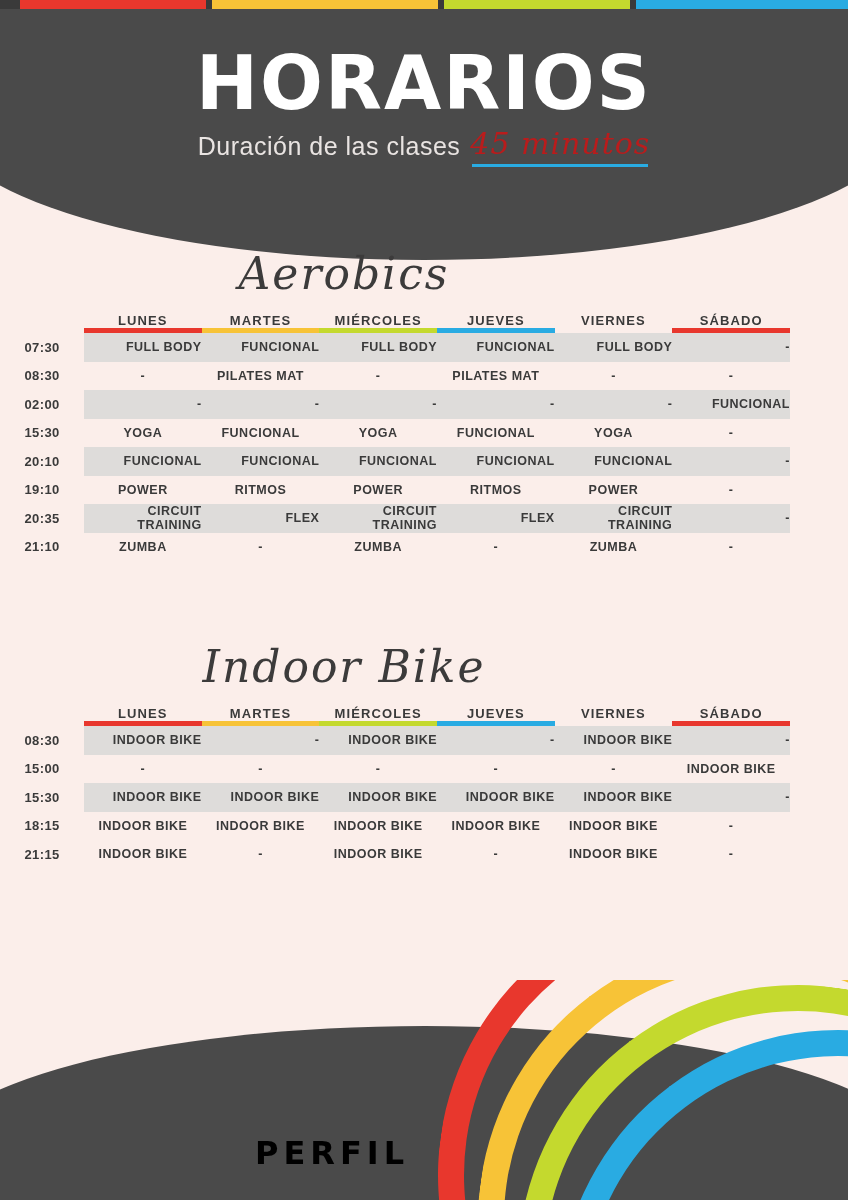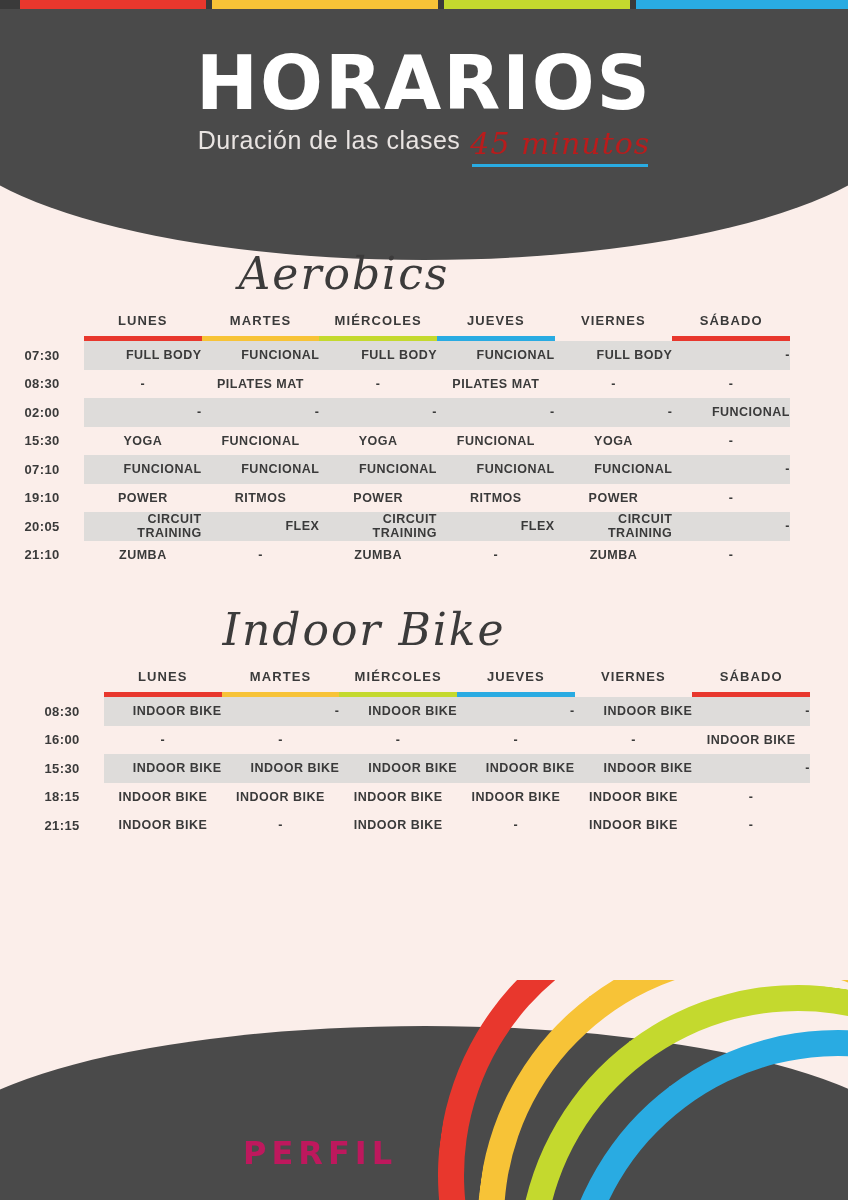--- a/index.html
+++ b/index.html
@@ -57,21 +57,21 @@
     font-weight: bold;
     font-size: 74px;
     letter-spacing: 2px;
     color: #ffffff;
     line-height: 1;
   }
   .subtitle-row {
     margin-top: 6px;
     display: flex;
     justify-content: center;
-    align-items: flex-start;
+    align-items: center;
     gap: 10px;
   }
   .subtitle-text {
     font-family: "Liberation Sans", sans-serif;
     font-size: 25px;
     color: #e9e4e2;
     font-weight: 300;
     letter-spacing: 0.5px;
   }
   .subtitle-script {
@@ -92,21 +92,21 @@
   }
 
   
   .section {
     position: absolute;
     left: 0;
     width: 688px;
     z-index: 5;
   }
   #section-aerobics { top: 248px; }
-  #section-indoor  { top: 604px; margin-left: 20px; }
+  #section-indoor  { top: 641px; }
 
   .section-title {
     text-align: center;
     font-family: "DejaVu Serif", serif;
     font-style: italic;
     font-size: 44px;
     color: #3c3b3b;
     letter-spacing: 2px;
     margin-bottom: 14px;
   }
@@ -120,21 +120,20 @@
   table.schedule col.c-time { width: 84px; }
   table.schedule col.c-day  { width: 117.6px; }
 
   table.schedule th.day {
     font-family: "Liberation Sans", sans-serif;
     font-weight: bold;
     font-size: 13px;
     letter-spacing: 1.1px;
     color: #3a3a3a;
     text-align: center;
-    padding-bottom: 8px;
   }
   table.schedule th.blank { background: transparent; }
 
   tr.rule-row td { padding: 0; height: 5px; }
   .rule { height: 5px; width: 100%; }
   .rule.empty { background: transparent; }
 
   table.schedule td.time {
     font-family: "Liberation Sans", sans-serif;
     font-weight: bold;
@@ -209,28 +208,28 @@
   .arc-blue {
     right: -270px; bottom: -390px;
     width: 560px; height: 560px;
     border-width: 26px;
     border-top-color: #29abe2;
     border-left-color: #29abe2;
     transform: rotate(8deg);
   }
   .brand {
     position: absolute;
-    left: 0; bottom: 28px;
+    left: 12px; bottom: 28px;
     width: 640px;
     text-align: center;
     font-family: "DejaVu Sans", sans-serif;
     font-weight: bold;
     font-size: 32px;
     letter-spacing: 5px;
-    color: #be185d;
+    color: #000000;
     z-index: 7;
   }
 </style>
 </head>
 <body>
 
 <div class="top-stripes">
     <div class="stripe" style="background: rgb(58, 58, 58); width: 20px;"></div>
     <div class="stripe" style="background: rgb(232, 55, 45); width: 186px;"></div>
     <div class="stripe" style="background: rgb(58, 58, 58); width: 6px;"></div>
@@ -327,39 +326,39 @@
         <tr class="">
           <td class="time">15:30</td>
           <td class="cell">YOGA</td>
           <td class="cell">FUNCIONAL</td>
           <td class="cell">YOGA</td>
           <td class="cell">FUNCIONAL</td>
           <td class="cell">YOGA</td>
           <td class="cell">-</td>
         </tr>
         <tr class="shaded">
-          <td class="time">07:10</td>
+          <td class="time">20:10</td>
           <td class="cell">FUNCIONAL</td>
           <td class="cell">FUNCIONAL</td>
           <td class="cell">FUNCIONAL</td>
           <td class="cell">FUNCIONAL</td>
           <td class="cell">FUNCIONAL</td>
           <td class="cell">-</td>
         </tr>
         <tr class="">
           <td class="time">19:10</td>
           <td class="cell">POWER</td>
           <td class="cell">RITMOS</td>
           <td class="cell">POWER</td>
           <td class="cell">RITMOS</td>
           <td class="cell">POWER</td>
           <td class="cell">-</td>
         </tr>
         <tr class="shaded">
-          <td class="time">20:05</td>
+          <td class="time">20:35</td>
           <td class="cell">CIRCUIT TRAINING</td>
           <td class="cell">FLEX</td>
           <td class="cell">CIRCUIT TRAINING</td>
           <td class="cell">FLEX</td>
           <td class="cell">CIRCUIT TRAINING</td>
           <td class="cell">-</td>
         </tr>
         <tr class="">
           <td class="time">21:10</td>
           <td class="cell">ZUMBA</td>
@@ -421,21 +420,21 @@
         <tr class="shaded">
           <td class="time">08:30</td>
           <td class="cell">INDOOR BIKE</td>
           <td class="cell">-</td>
           <td class="cell">INDOOR BIKE</td>
           <td class="cell">-</td>
           <td class="cell">INDOOR BIKE</td>
           <td class="cell">-</td>
         </tr>
         <tr class="">
-          <td class="time">16:00</td>
+          <td class="time">15:00</td>
           <td class="cell">-</td>
           <td class="cell">-</td>
           <td class="cell">-</td>
           <td class="cell">-</td>
           <td class="cell">-</td>
           <td class="cell">INDOOR BIKE</td>
         </tr>
         <tr class="shaded">
           <td class="time">15:30</td>
           <td class="cell">INDOOR BIKE</td>

